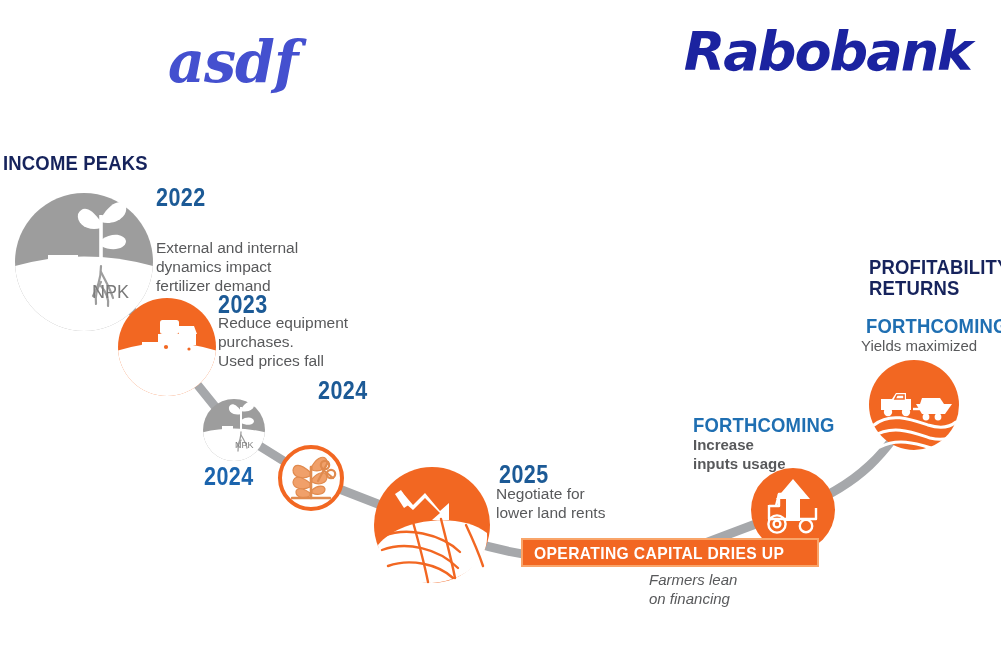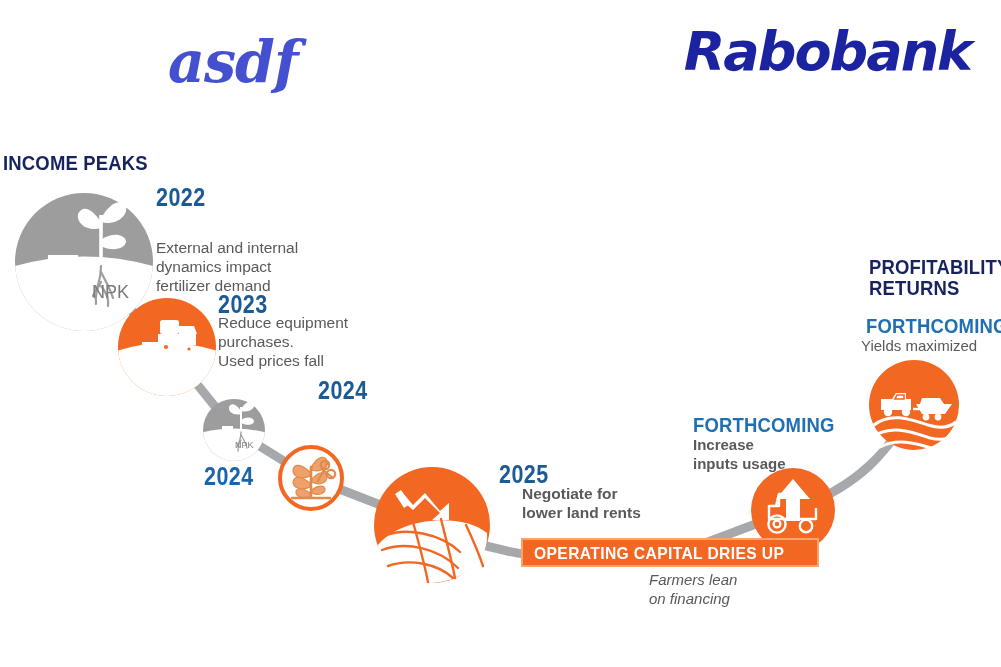--- a/index.html
+++ b/index.html
@@ -302,21 +302,21 @@
   <div class="tx yr" style="left:218px;top:292px;">2023</div>
   <div class="tx body" style="left:218px;top:314px;width:190px;">Reduce equipment
 purchases.
 Used prices fall</div>
 
   <div class="tx yr-alone" style="left:204px;top:464px;">2024</div>
 
   <div class="tx yr" style="left:318px;top:378px;">2024</div>
 
   <div class="tx yr" style="left:499px;top:462px;">2025</div>
-  <div class="tx body" style="left:522px;top:485px;width:190px;font-weight:bold;">Negotiate for
+  <div class="tx body" style="left:496px;top:485px;width:190px;">Negotiate for
 lower land rents</div>
 
   <div class="tx hdr-blue" style="left:693px;top:414px;">FORTHCOMING</div>
   <div class="tx body-sm" style="left:693px;top:436px;width:160px;font-weight:bold;">Increase
 inputs usage</div>
 
   <div class="tx hdr-dark" style="left:869px;top:256px;">PROFITABILITY
 RETURNS</div>
 
   <div class="tx hdr-blue" style="left:866px;top:315px;">FORTHCOMING</div>

